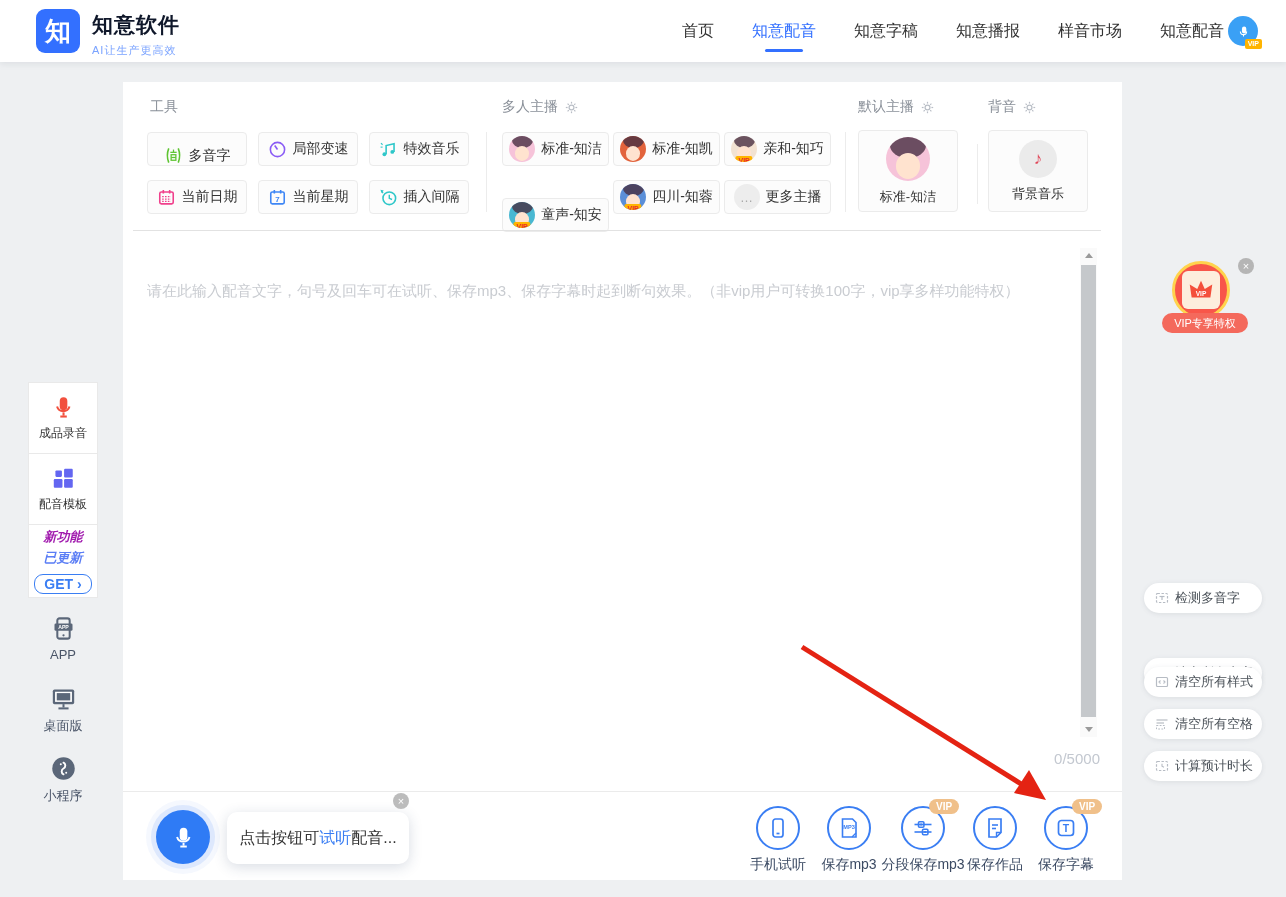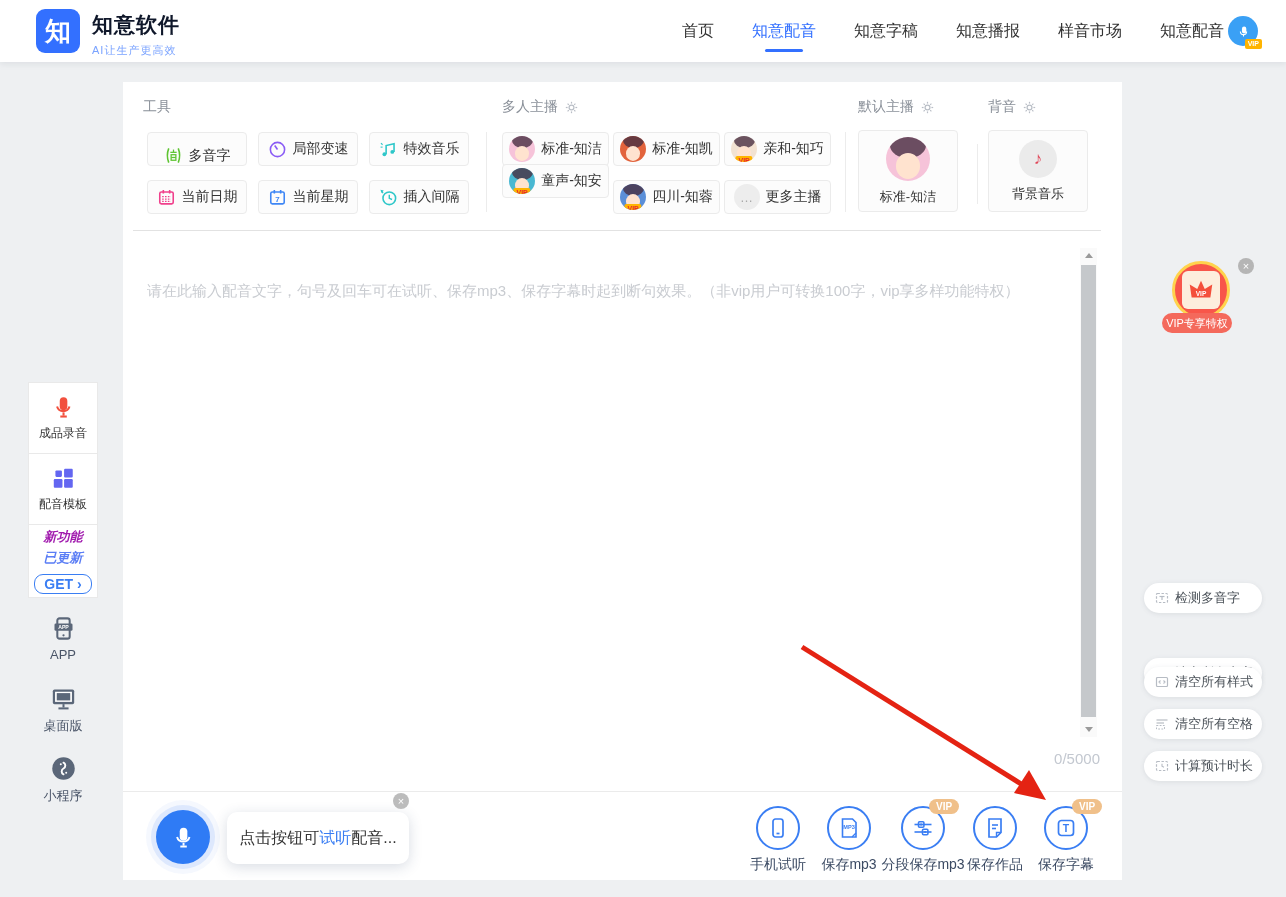--- a/index.html
+++ b/index.html
@@ -83,21 +83,21 @@
         padding:1px 9px;margin-top:2px;cursor:pointer;}
   .side-link{position:absolute;left:28px;width:70px;display:flex;flex-direction:column;align-items:center;gap:5px;cursor:pointer;}
   .side-link-label{font-size:13px;color:#4a5568;}
   
   .promo{position:absolute;left:1160px;top:258px;width:90px;height:80px;}
   .promo-close{position:absolute;right:-4px;top:0;width:16px;height:16px;border-radius:50%;background:#b5b5b5;color:#fff;
         font-size:11px;display:flex;align-items:center;justify-content:center;cursor:pointer;z-index:2;line-height:1;}
   .promo-circle{position:absolute;left:12px;top:3px;width:58px;height:58px;border-radius:50%;background:#f8564a;
         border:3px solid #ffd34d;box-sizing:border-box;display:flex;align-items:center;justify-content:center;}
   .promo-inner{width:38px;height:38px;background:#fdeedd;border-radius:6px;display:flex;align-items:center;justify-content:center;}
-  .promo-pill{position:absolute;left:2px;top:55px;width:70px;height:20px;background:#f4695c;color:#fff;border-radius:10px;
+  .promo-pill{position:absolute;left:2px;top:55px;width:86px;height:20px;background:#f4695c;color:#fff;border-radius:10px;
         font-size:11px;display:flex;align-items:center;justify-content:center;white-space:nowrap;}
   .rpill{position:absolute;left:1144px;width:118px;height:30px;background:#fff;border-radius:15px;
         box-shadow:0 1px 5px rgba(80,90,110,.12);display:flex;align-items:center;gap:6px;padding-left:11px;
         font-size:13px;color:#4a5158;cursor:pointer;box-sizing:border-box;white-space:nowrap;}
   
   .arrow-svg{position:absolute;left:0;top:0;width:1286px;height:897px;pointer-events:none;z-index:8;}
   .icn{flex:none;display:block;}
 </style>
 </head>
 <body>
@@ -129,21 +129,21 @@
               </svg>
           </span>
           <span class="nav-vip-tag">VIP</span>
         </span>
       </div>
     </div>
   </div>
 
   <div class="card">
 
-    <div class="sec-title" style="left:20px;">
+    <div class="sec-title" style="left:27px;">
         <span>工具</span>
       </div>
     <div class="sec-title" style="left:379px;">
       <span>多人主播</span>
       <svg class="icn" width="13" height="13" viewBox="0 0 16 16">
           <circle cx="8" cy="8" r="3" fill="none" stroke="#b9bec6" stroke-width="1.5"></circle>
           <g stroke="#b9bec6" stroke-width="1.5">
             <line x1="8" y1="1" x2="8" y2="3.2"></line>
             <line x1="8" y1="12.8" x2="8" y2="15"></line>
             <line x1="1" y1="8" x2="3.2" y2="8"></line>
@@ -261,21 +261,21 @@
     <div class="anchor-btn" style="left:490px;top:50px;">
       <span class="avatar" style="background: rgb(226, 99, 60);"></span>
       <span>标准-知凯</span>
     </div>
     <div class="anchor-btn" style="left:601px;top:50px;">
       <span class="avatar" style="background: rgb(242, 226, 210);">
           <span class="vip-chip">VIP</span>
         </span>
       <span>亲和-知巧</span>
     </div>
-    <div class="anchor-btn" style="left:379px;top:82px;">
+    <div class="anchor-btn" style="left:379px;top:116px;">
       <span class="avatar" style="background: rgb(73, 184, 210);">
           <span class="vip-chip">VIP</span>
         </span>
       <span>童声-知安</span>
     </div>
     <div class="anchor-btn" style="left:490px;top:98px;">
       <span class="avatar" style="background: rgb(91, 143, 216);">
           <span class="vip-chip">VIP</span>
         </span>
       <span>四川-知蓉</span>

